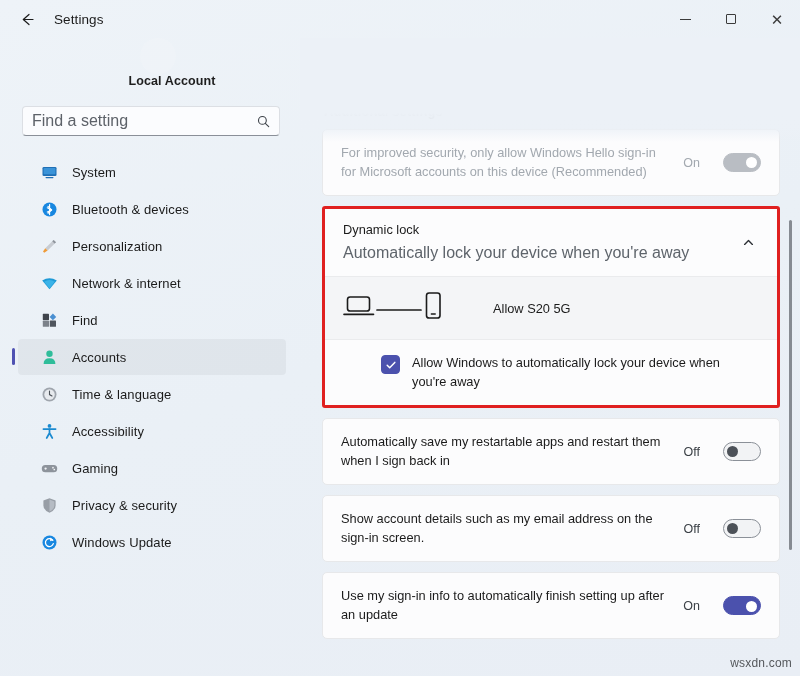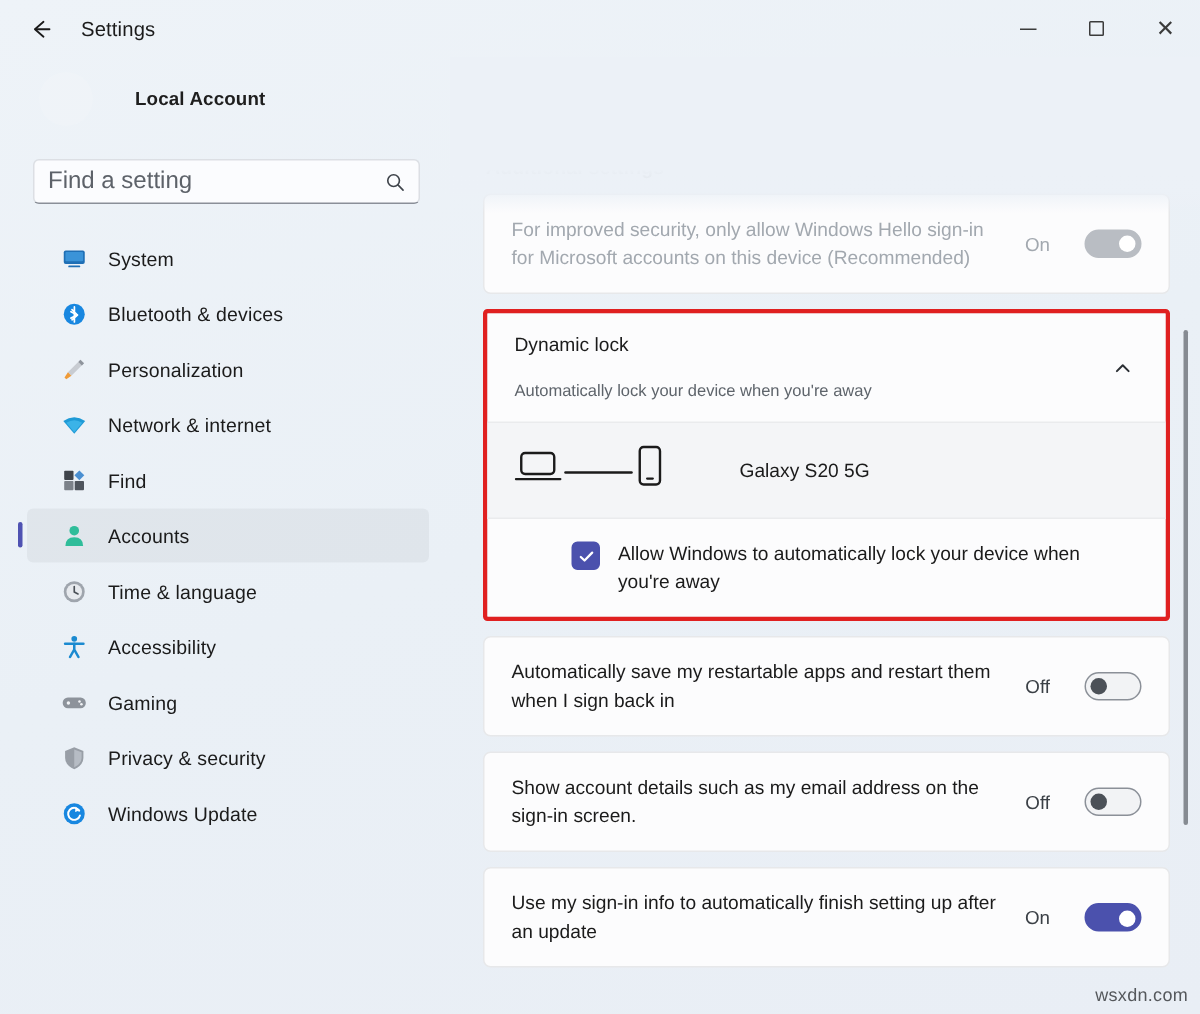--- a/index.html
+++ b/index.html
@@ -38,20 +38,21 @@
   .glyph-min { width: 11px; height: 1px; background: #3b3b3b; }
   .glyph-max { width: 10px; height: 10px; border: 1.3px solid #3b3b3b; border-radius: 1px; }
   .glyph-close { font-size: 15px; line-height: 1; font-weight: 300; }
   
   .sidebar {
     position: absolute; left: 0; top: 38px; width: 300px; height: 638px;
   }
   .account-block {
     height: 56px; display: flex; align-items: center;
     padding-left: 26px;
+    flex-direction: column;
   }
   .avatar-ghost {
     width: 36px; height: 36px; border-radius: 50%;
     background: rgba(255,255,255,0.35);
     margin-right: 10px;
     opacity: .35;
   }
   .account-name {
     font-size: 12.5px; color: #1e1e1e; font-weight: 600; letter-spacing: .1px;
     margin-left: 18px;
@@ -139,21 +140,21 @@
   .row {
     display: flex; align-items: center;
     padding: 14px 18px;
     min-height: 60px;
   }
   .row-text { flex: 1; padding-right: 12px; }
   .row-title {
     font-size: 12.8px; color: #1b1b1b; line-height: 1.45;
   }
   .row-sub {
-    font-size: 11px; color: #5e646b; line-height: 1.4; margin-top: 14px;
+    font-size: 16px; color: #5e646b; line-height: 1.4; margin-top: 2px;
   }
   .card.disabled .row-title, .card.disabled .row-sub { color: #a2a8af; }
   .toggle-group { display: flex; align-items: center; gap: 23px; }
   .toggle-state { font-size: 12.5px; color: #3b4046; }
   .card.disabled .toggle-state { color: #a2a8af; }
   .switch {
     width: 38px; height: 19px; border-radius: 11px;
     position: relative; cursor: pointer; flex-shrink: 0;
   }
   .switch.off {
@@ -461,21 +462,21 @@
                     <line x1="2" y1="3" x2="46" y2="3" stroke="#1b1b1b" stroke-width="1.7" stroke-linecap="round"></line>
                   </svg>
                 </span>
                 <span>
                   <svg width="20" height="30" viewBox="0 0 20 30">
                     <rect x="3.5" y="2" width="13.5" height="25" rx="2.6" fill="none" stroke="#1b1b1b" stroke-width="1.6"></rect>
                     <line x1="8.4" y1="23" x2="12.2" y2="23" stroke="#1b1b1b" stroke-width="1.5" stroke-linecap="round"></line>
                   </svg>
                 </span>
               </div>
-              <div class="device-name">Galaxy S20 5G</div>
+              <div class="device-name">Allow S20 5G</div>
             </div>
 
             <div class="check-row">
               <div class="checkbox">
                 <svg width="12" height="12" viewBox="0 0 12 12">
                   <path d="M2.2 6.3 L4.7 8.7 L9.8 3.4" fill="none" stroke="#ffffff" stroke-width="1.5" stroke-linecap="round" stroke-linejoin="round"></path>
                 </svg>
               </div>
               <div class="check-label">Allow Windows to automatically lock your device when you're away</div>
             </div>

